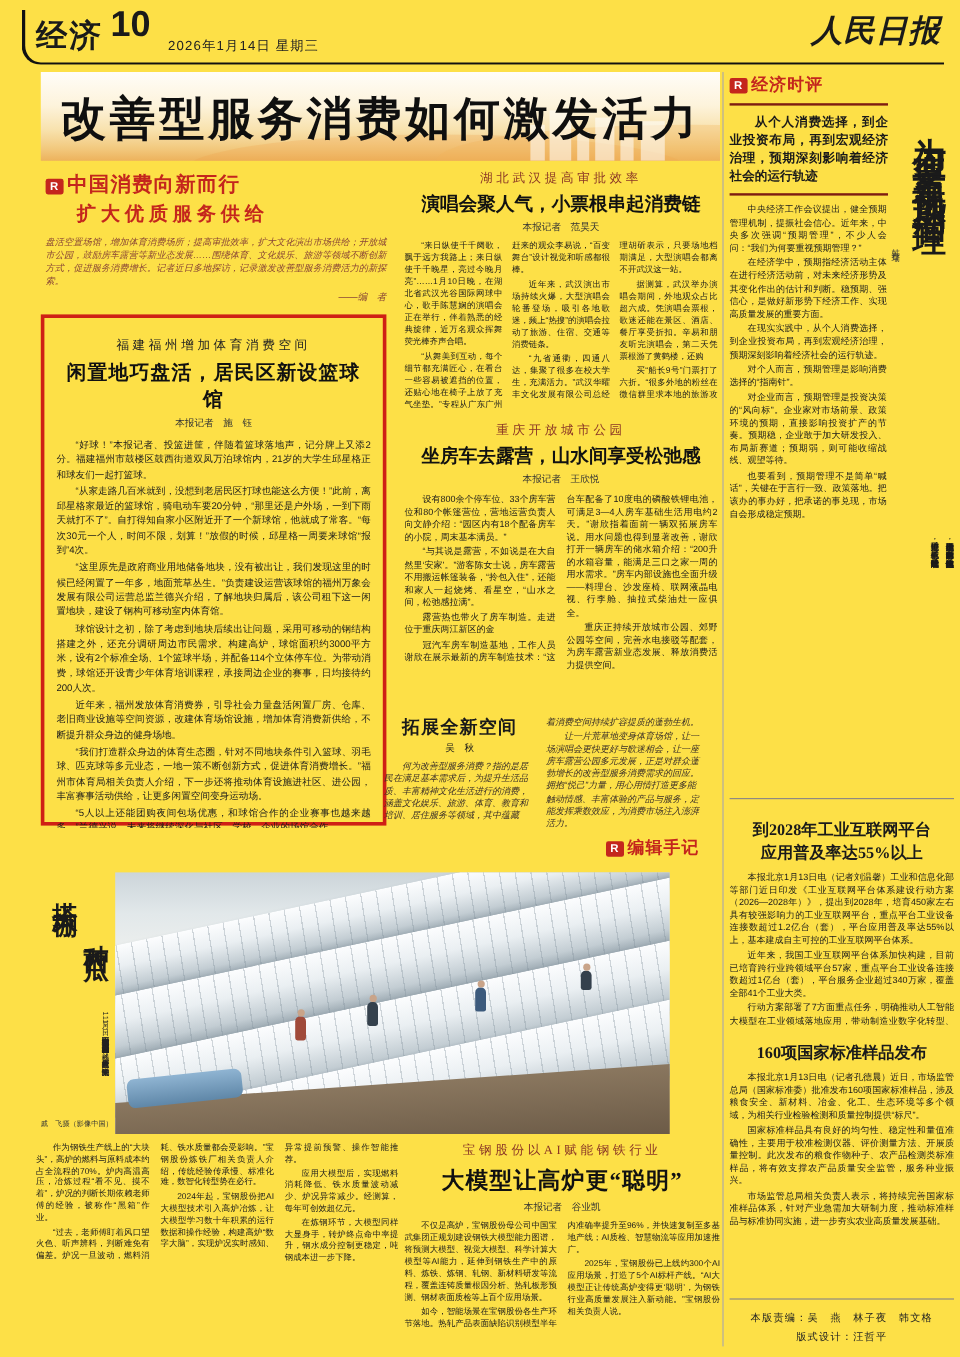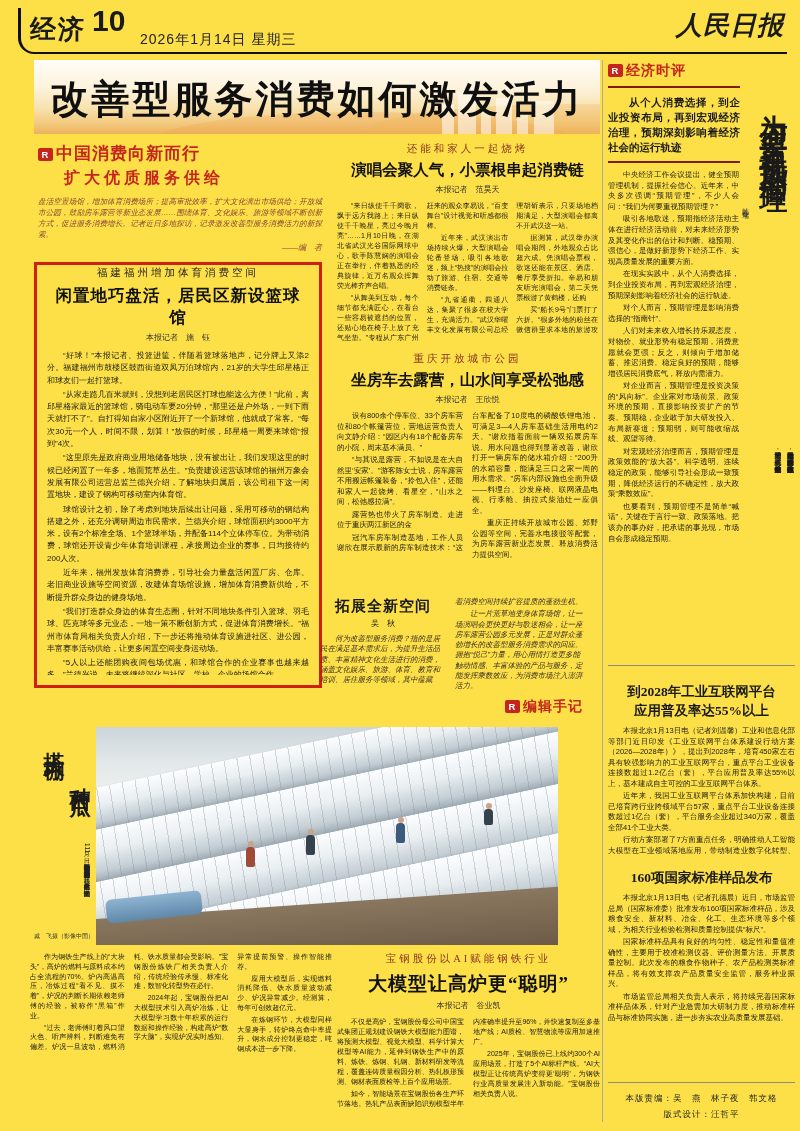--- a/index.html
+++ b/index.html
@@ -4,37 +4,37 @@
 <style>
   html,body{margin:0;padding:0;background:#e9e7e2;font-family:"Liberation Sans",sans-serif;}
   .page{position:relative;width:800px;height:1131px;margin:0 auto;background:#fde047;overflow:hidden;color:#1a1a1a;}
   .abs{position:absolute;}
   p{margin:0 0 2px 0;text-indent:2em;}
   .jbody{text-align:justify;}
   
   .hdr-rule{left:18px;top:8px;width:766px;height:44px;border-left:3px solid #111;border-bottom:2px solid #111;border-bottom-left-radius:16px;}
   .sec-title{left:30px;top:12px;font-size:26px;font-weight:900;letter-spacing:2px;}
   .page-num{left:92px;top:4px;font-size:30px;font-weight:700;}
-  .hdr-date{left:140px;top:31px;font-size:14px;letter-spacing:1px;color:#222;}
+  .hdr-date{left:140px;top:31px;font-size:11px;letter-spacing:1px;color:#222;}
   .masthead{right:16px;top:8px;font-size:26px;font-weight:900;font-style:italic;letter-spacing:1px;font-family:"Liberation Serif",serif;}
   .vsep{left:602px;top:60px;width:1px;height:1062px;background:#b0aba3;}
   
   .banner{left:34px;top:60px;width:566px;height:74px;background:linear-gradient(180deg,#fffdf8 0%,#fdf3db 38%,#f8e2ae 65%,#f2c97e 86%,#edb25c 100%);overflow:hidden;}
   .banner .bld{position:absolute;bottom:0;background:rgba(255,255,255,.55);}
   .banner .wave{position:absolute;width:420px;height:60px;border-radius:50%;background:rgba(238,160,70,.25);}
   .banner-headline{position:absolute;left:0;top:14px;width:100%;text-align:center;font-size:38px;font-weight:900;letter-spacing:3px;color:#0f0f0f;}
   
   .series-box{left:38px;top:142px;width:284px;height:114px;}
   .series-t1{font-size:17px;font-weight:900;color:#c4261d;letter-spacing:1px;}
   .series-t2{font-size:16px;font-weight:700;color:#c4261d;letter-spacing:4px;margin:3px 0 0 26px;}
   .series-intro{margin-top:7px;font-size:7.6px;line-height:11px;color:#8a4636;font-style:italic;text-align:justify;}
   .series-sign{margin-top:2px;text-align:right;font-size:8px;color:#8a4636;font-style:italic;}
   .rlogo{display:inline-block;min-width:13px;height:13px;line-height:13px;text-align:center;background:#c4261d;color:#fff;font-weight:900;font-size:9.5px;border-radius:2px;padding:0 1px;margin-right:3px;vertical-align:1px;}
   
-  .redbox{left:34px;top:262px;width:288px;height:426px;border:3px solid #cf2015;box-sizing:border-box;padding:1px 10px 8px;}
+  .redbox{left:34px;top:262px;width:288px;height:426px;border:3px solid #cf2015;box-sizing:border-box;padding:16px 10px 8px;}
   .kicker{ text-align:center;font-size:10.5px;letter-spacing:3px;color:#222;font-family:"Liberation Serif",serif;}
   .kicker.red{color:#8b3626;}
   .headline{ text-align:center;font-weight:900;font-family:"Liberation Serif",serif;color:#111;}
   .byline{text-align:center;font-size:8px;color:#333;margin-top:3px;}
   .redbox .headline{font-size:16.5px;margin-top:5px;letter-spacing:1px;}
   .redbox .bodytxt{margin-top:7px;font-size:8px;line-height:12.3px;height:325px;overflow:hidden;}
   
   .concert{left:337px;top:142px;width:261px;}
   .concert .headline{font-size:15.5px;margin-top:4px;}
   .concert .bodytxt{margin-top:6px;font-size:7px;line-height:10px;column-count:3;column-gap:8px;height:142px;overflow:hidden;}
@@ -126,29 +126,29 @@
   </div>
 
   <div class="abs redbox">
     <div class="kicker">福建福州增加体育消费空间</div>
     <div class="headline">闲置地巧盘活，居民区新设篮球馆</div>
     <div class="byline">本报记者　施　钰</div>
     <div class="bodytxt jbody">
       <p>“好球！”本报记者、投篮进筐，伴随着篮球落地声，记分牌上又添2分。福建福州市鼓楼区鼓西街道双凤万泊球馆内，21岁的大学生邱星格正和球友们一起打篮球。</p>
       <p>“从家走路几百米就到，没想到老居民区打球也能这么方便！”此前，离邱星格家最近的篮球馆，骑电动车要20分钟，“那里还是户外场，一到下雨天就打不了”。自打得知自家小区附近开了一个新球馆，他就成了常客。“每次30元一个人，时间不限，划算！”放假的时候，邱星格一周要来球馆“报到”4次。</p>
       <p>“这里原先是政府商业用地储备地块，没有被出让，我们发现这里的时候已经闲置了一年多，地面荒草丛生。”负责建设运营该球馆的福州万象会发展有限公司运营总监兰德兴介绍，了解地块归属后，该公司租下这一闲置地块，建设了钢构可移动室内体育馆。</p>
-      <p>球馆设计之初，除了考虑到地块后续出让问题，采用可移动的钢结构搭建之外，还充分调研周边市民需求。兰德兴介绍，球馆面积约3000平方米，设有2个标准全场、1个篮球半场，并配备114个立体停车位。为带动消费，球馆还开设青少年体育培训课程，承接周边企业的赛事，日均接待约200人次。</p>
+      <p>球馆设计之初，除了考虑到地块后续出让问题，采用可移动的钢结构搭建之外，还充分调研周边市民需求。构建高炉，球馆面积约3000平方米，设有2个标准全场、1个篮球半场，并配备114个立体停车位。为带动消费，球馆还开设青少年体育培训课程，承接周边企业的赛事，日均接待约200人次。</p>
       <p>近年来，福州发放体育消费券，引导社会力量盘活闲置厂房、仓库、老旧商业设施等空间资源，改建体育场馆设施，增加体育消费新供给，不断提升群众身边的健身场地。</p>
       <p>“我们打造群众身边的体育生态圈，针对不同地块条件引入篮球、羽毛球、匹克球等多元业态，一地一策不断创新方式，促进体育消费增长。”福州市体育局相关负责人介绍，下一步还将推动体育设施进社区、进公园，丰富赛事活动供给，让更多闲置空间变身运动场。</p>
       <p>“5人以上还能团购夜间包场优惠，和球馆合作的企业赛事也越来越多。”兰德兴说，未来将继续深化与社区、学校、企业的场馆合作。</p>
     </div>
   </div>
 
   <div class="abs concert">
-    <div class="kicker red">还能和家人一起烧烤</div>
+    <div class="kicker red">湖北武汉提高审批效率</div>
     <div class="headline">演唱会聚人气，小票根串起消费链</div>
     <div class="byline">本报记者　范昊天</div>
     <div class="bodytxt jbody">
       <p>“来日纵使千千阕歌，飘于远方我路上；来日纵使千千晚星，亮过今晚月亮”……1月10日晚，在湖北省武汉光谷国际网球中心，歌手陈慧娴的演唱会正在举行，伴着熟悉的经典旋律，近万名观众挥舞荧光棒齐声合唱。</p>
       <p>“从舞美到互动，每个细节都充满匠心，在看台一些容易被遮挡的位置，还贴心地在椅子上放了充气坐垫。”专程从广东广州赶来的观众李易说，“百变舞台”设计视觉和听感都很棒。</p>
       <p>近年来，武汉演出市场持续火爆，大型演唱会轮番登场，吸引各地歌迷，频上“热搜”的演唱会拉动了旅游、住宿、交通等消费链条。</p>
       <p>“九省通衢，四通八达，集聚了很多在校大学生，充满活力。”武汉华曜丰文化发展有限公司总经理胡斫表示，只要场地档期满足，大型演唱会都离不开武汉这一站。</p>
       <p>据测算，武汉举办演唱会期间，外地观众占比超六成。凭演唱会票根，歌迷还能在景区、酒店、餐厅享受折扣。辛易和朋友听完演唱会，第二天凭票根游了黄鹤楼，还购</p>
       <p>买“船长9号”门票打了六折。“很多外地的粉丝在微信群里求本地的旅游攻略，想深度体验武汉的风土人情、美食美景。”辛易说。</p>
 
@@ -220,26 +220,24 @@
     </div>
   </div>
 
   <div class="abs rail">
     <div class="cmt-label"><span class="rlogo">R</span><span>经济时评</span></div>
     <div class="cmt-rule"></div>
     <div class="cmt-summary">从个人消费选择，到企业投资布局，再到宏观经济治理，预期深刻影响着经济社会的运行轨迹</div>
     <div class="cmt-rule"></div>
     <div class="cmt-body">
       <p>中央经济工作会议提出，健全预期管理机制，提振社会信心。近年来，中央多次强调“预期管理”，不少人会问：“我们为何要重视预期管理？”</p>
-      <p>吸引各地歌迷，预期指经济活动主体在进行经济活动前，对未来经济形势及其变化作出的估计和判断。稳预期、强信心，是做好新形势下经济工作、实现高质量发展的重要方面。</p>
+      <p>在经济学中，预期指经济活动主体在进行经济活动前，对未来经济形势及其变化作出的估计和判断。稳预期、强信心，是做好新形势下经济工作、实现高质量发展的重要方面。</p>
       <p>在现实实践中，从个人消费选择，到企业投资布局，再到宏观经济治理，预期深刻影响着经济社会的运行轨迹。</p>
       <p>对个人而言，预期管理是影响消费选择的“指南针”。</p>
-      <p>人们对未来收入增长持乐观态度，对物价、就业形势有稳定预期，消费意愿就会更强；反之，则倾向于增加储蓄、推迟消费。稳定良好的预期，能够增强居民消费底气，释放内需潜力。</p>
       <p>对企业而言，预期管理是投资决策的“风向标”。企业家对市场前景、政策环境的预期，直接影响投资扩产的节奏。预期稳，企业敢于加大研发投入、布局新赛道；预期弱，则可能收缩战线、观望等待。</p>
-      <p>对宏观经济治理而言，预期管理是政策效能的“放大器”。科学透明、连续稳定的政策，能够引导社会形成一致预期，降低经济运行的不确定性，放大政策“乘数效应”。</p>
       <p>也要看到，预期管理不是简单“喊话”，关键在于言行一致、政策落地。把该办的事办好，把承诺的事兑现，市场自会形成稳定预期。</p>
     </div>
     <div class="vauthor">韩春瑞</div>
     <div class="vtitle">为何要重视预期管理</div>
     <div class="vbody">
       <p>预期不是虚无缥缈的，它源自对经济基本面的判断，也来自政策的稳定性与连续性。</p>
       <p>把预期管理好了，信心就有了依托，经济航船便能行稳致远。</p>
     </div>
     <div class="rail-div"></div>
 

